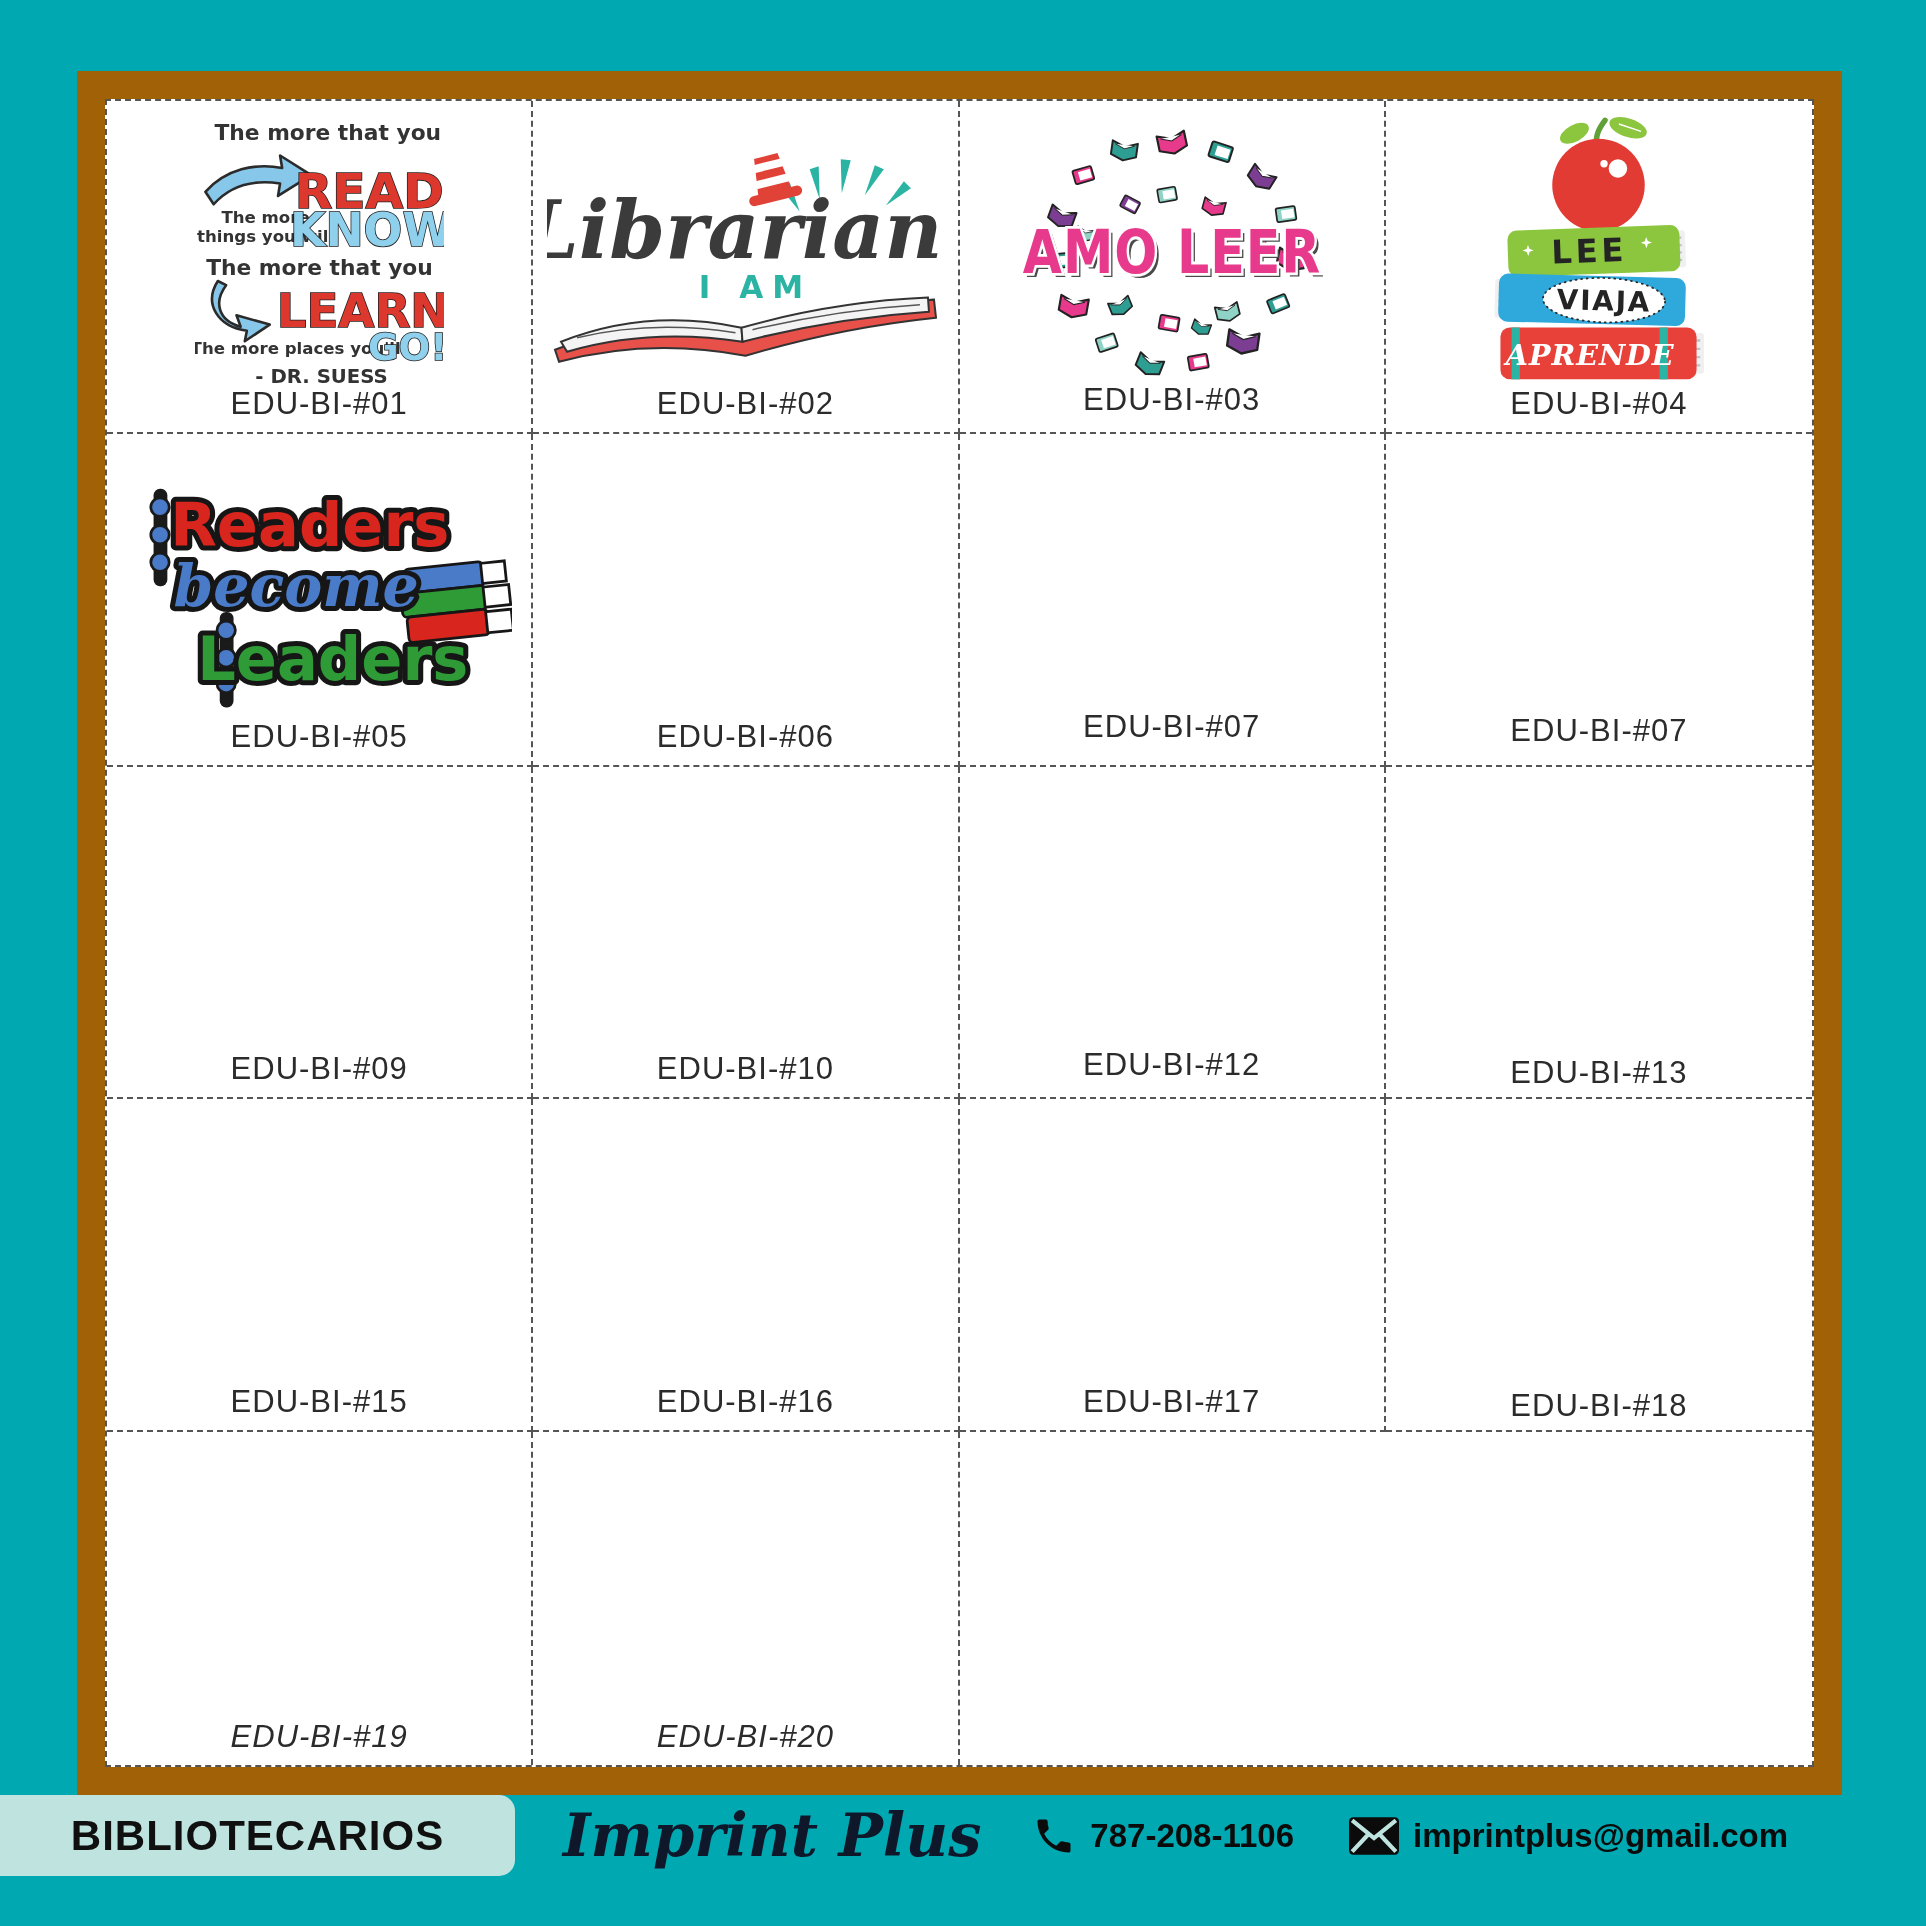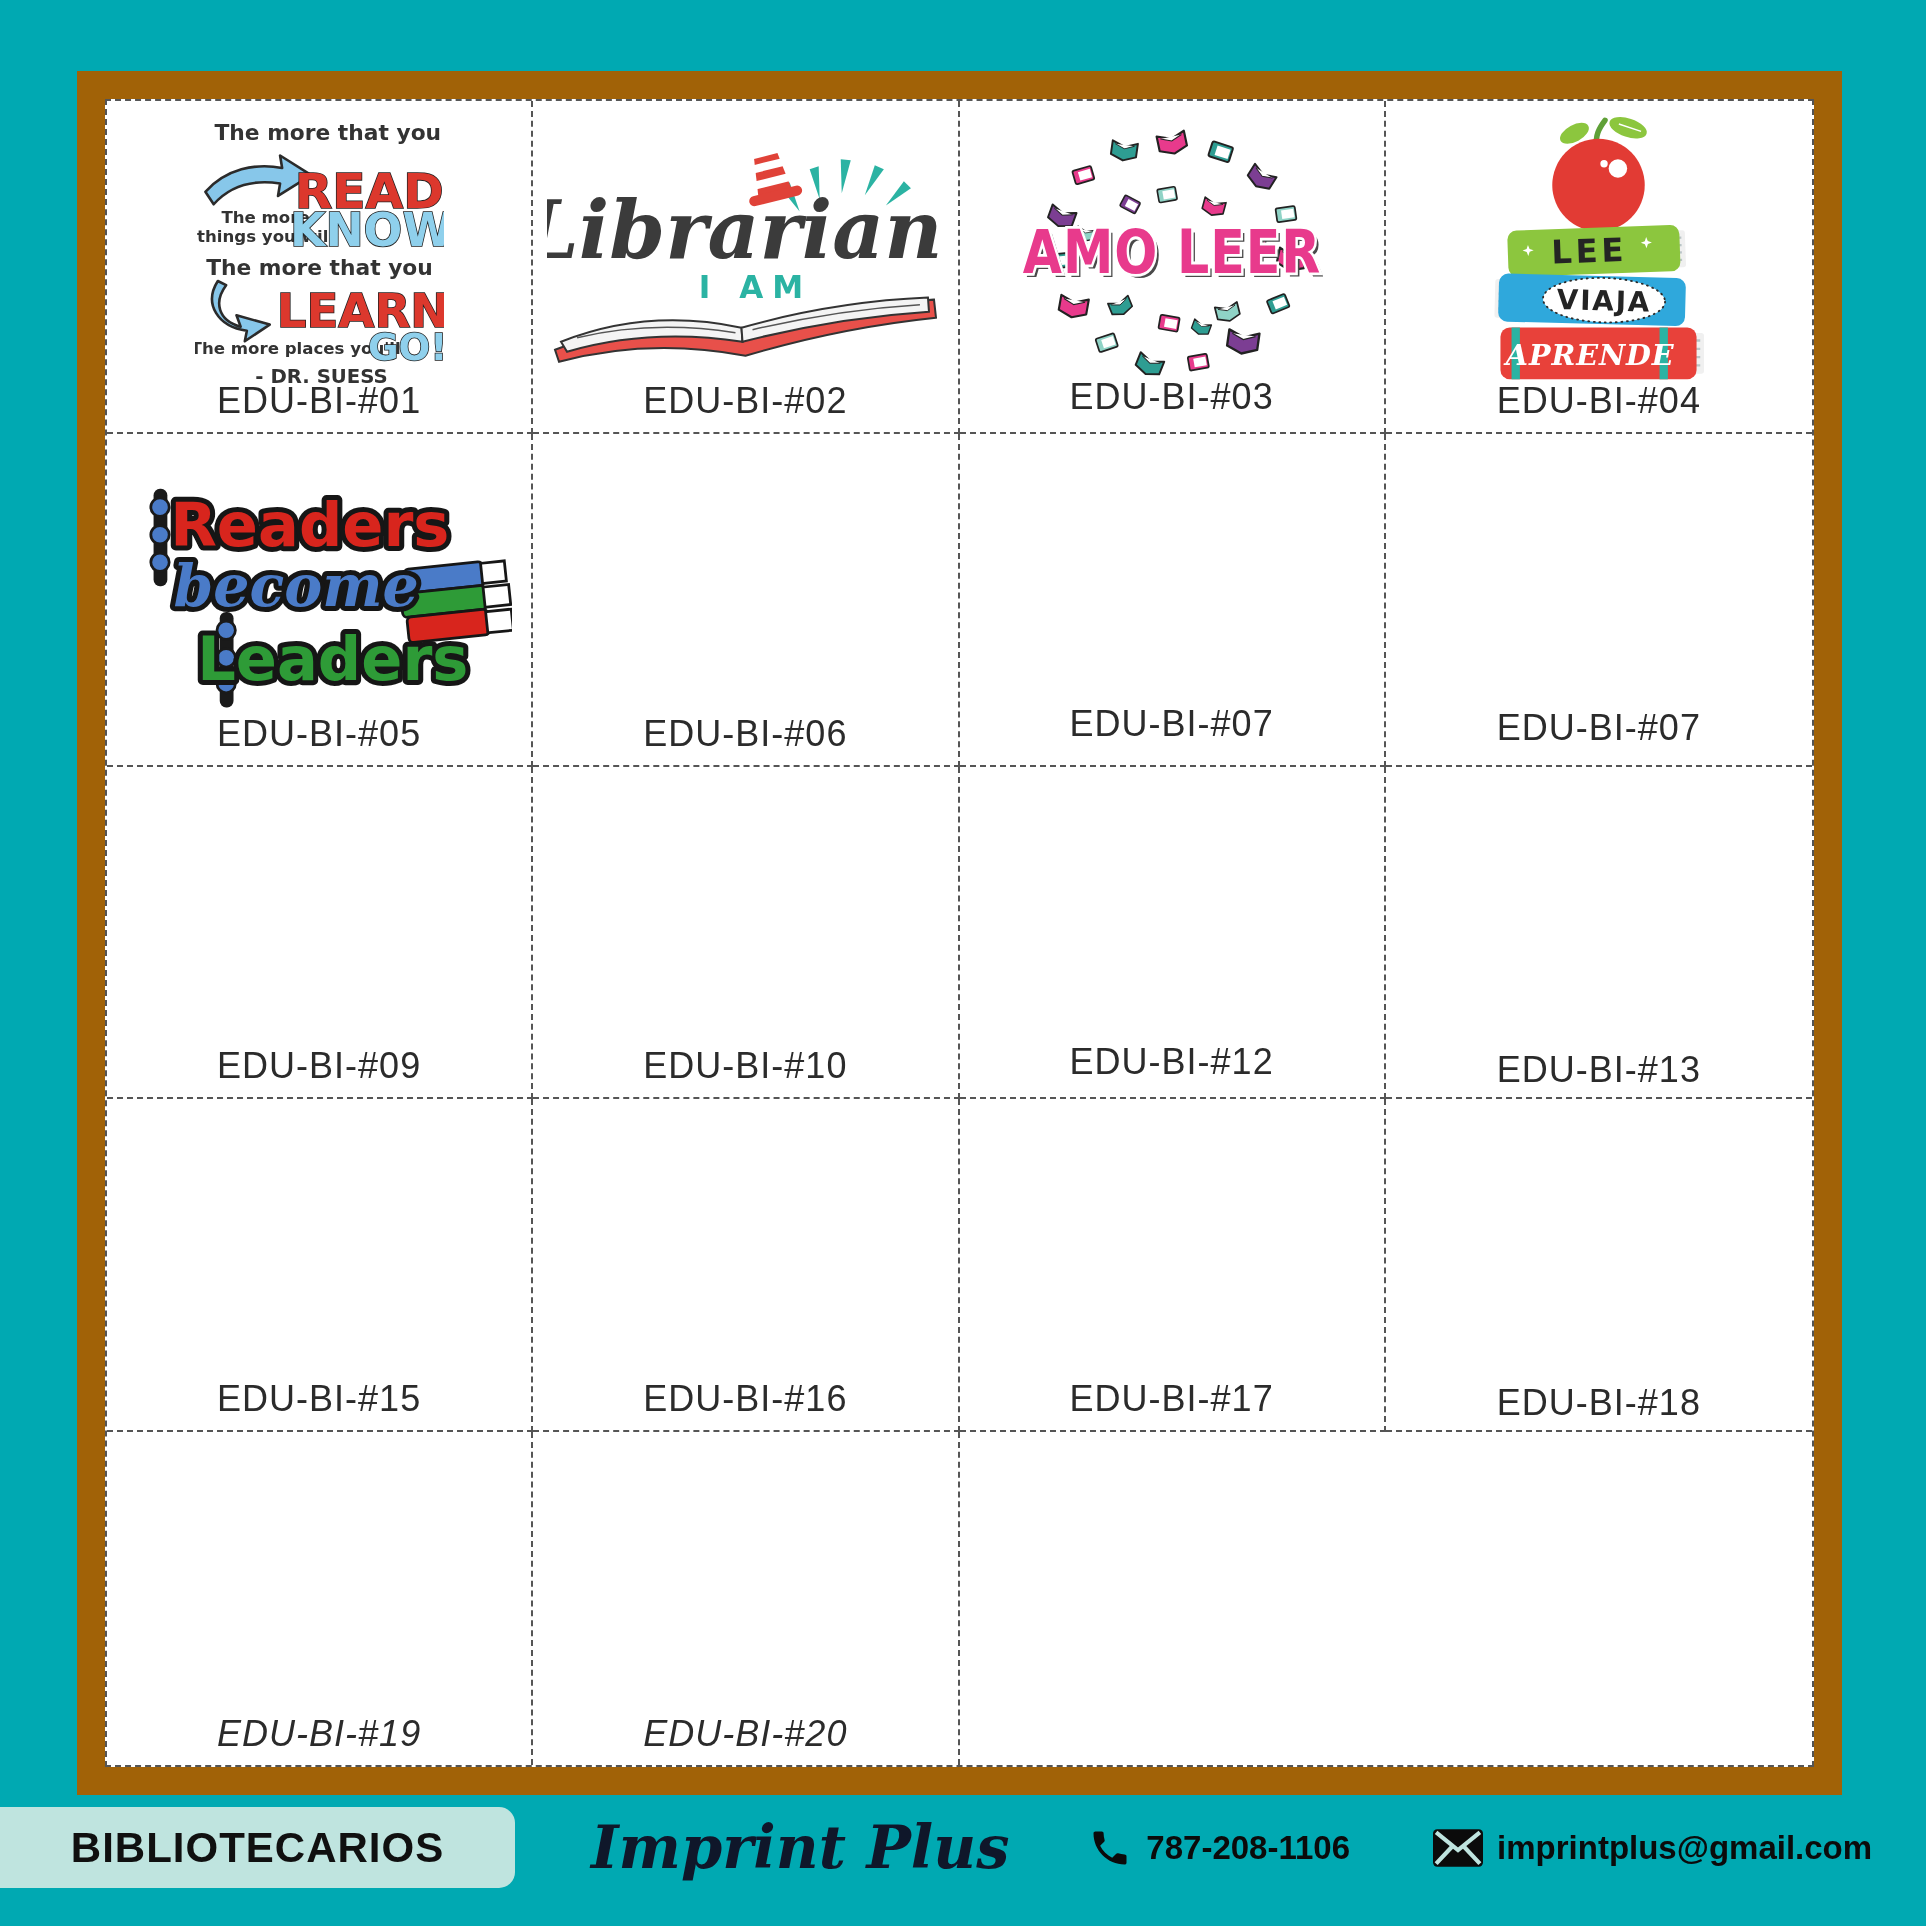--- a/index.html
+++ b/index.html
@@ -8,37 +8,37 @@
   .frame{position:absolute;left:77px;top:71px;width:1765px;height:1724px;
          background:#a16207;padding:28px;box-sizing:border-box;}
   .grid{width:100%;height:100%;background:#ffffff;display:grid;
         grid-template-columns:repeat(4,1fr);grid-template-rows:repeat(5,1fr);
         border:2px dashed #555;box-sizing:border-box;}
   .cell{position:relative;border-right:2px dashed #555;border-bottom:2px dashed #555;
         display:flex;flex-direction:column;align-items:center;box-sizing:border-box;}
   .cell:nth-child(4n){border-right:none;}
   .cell:nth-child(n+17){border-bottom:none;font-style:italic;}
   .cell-label{position:absolute;bottom:10px;width:100%;text-align:center;
-        font-size:36px;color:#2b2b2b;letter-spacing:1px;}
+        font-size:31px;color:#2b2b2b;letter-spacing:1px;}
   .cell:nth-child(3) .cell-label{bottom:14px;}
   .cell:nth-child(7) .cell-label{bottom:20px;}
   .cell:nth-child(8) .cell-label{bottom:16px;}
   .cell:nth-child(11) .cell-label{bottom:14px;}
   .cell:nth-child(12) .cell-label{bottom:6px;}
   .cell:nth-child(16) .cell-label{bottom:6px;}
   .cell:nth-child(19) .cell-label{bottom:24px;}
   .art{flex:0 0 auto;}
   .art-1{margin-top:14px;}
   .art-2{margin-top:26px;}
   .art-3{margin-top:4px;}
   .art-4{margin-top:6px;}
   .art-5{margin-top:16px;}
   
-  .footer{position:absolute;left:0;bottom:0;width:100%;height:159px;
-          display:flex;align-items:center;gap:28px;}
+  .footer{position:absolute;left:0;bottom:12px;width:100%;height:159px;
+          display:flex;align-items:center;}
   .category-box{width:515px;height:81px;background:#BFE4DF;border-radius:0 16px 16px 0;
           display:flex;align-items:center;justify-content:center;flex:0 0 auto;}
   .category-box span{font-size:42px;font-weight:bold;color:#101010;letter-spacing:1px;}
   .brand{font-family:"DejaVu Serif",serif;font-style:italic;font-weight:bold;
          font-size:59px;color:#0f172a;margin-left:48px;white-space:nowrap;}
   .contact{display:flex;align-items:center;gap:14px;font-size:33px;font-weight:bold;
            color:#0b0b0b;white-space:nowrap;}
   .contact.phone{margin-left:51px;}
   .contact.email{margin-left:55px;}
   svg text{font-family:"DejaVu Sans",sans-serif;}

